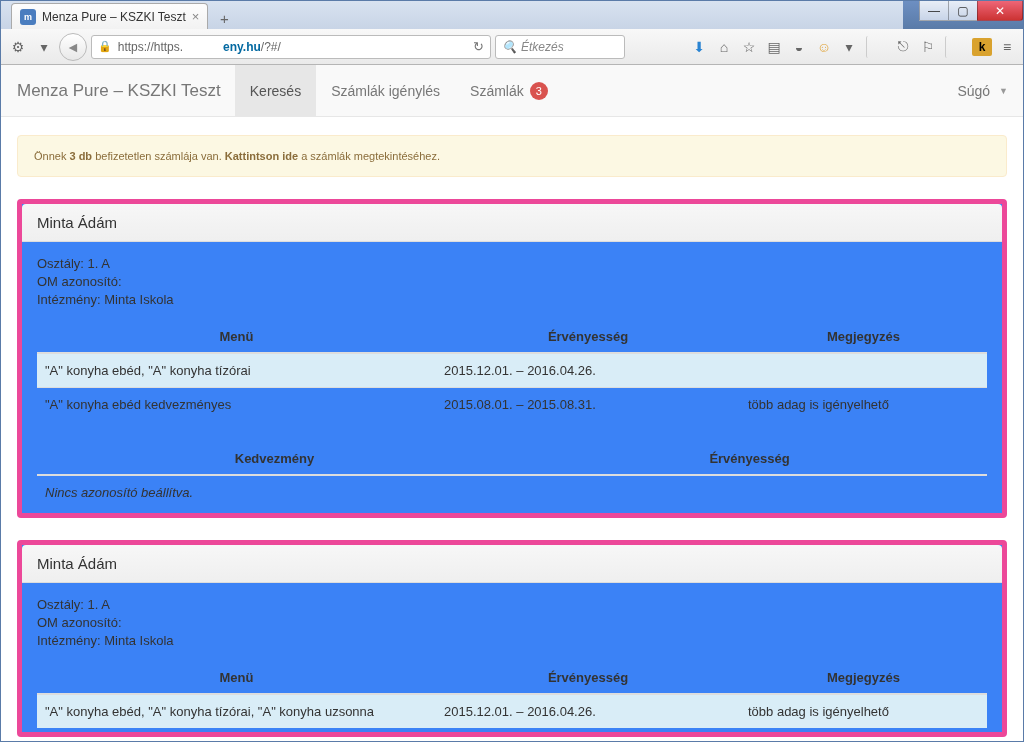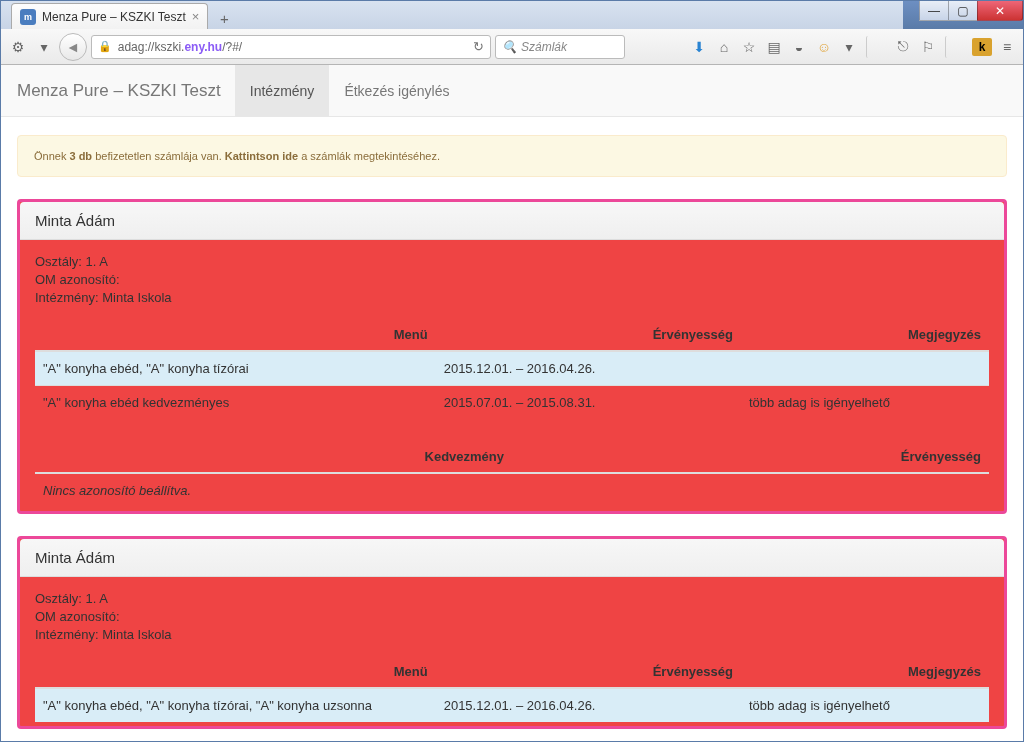--- a/index.html
+++ b/index.html
@@ -20,21 +20,21 @@
 .newtab { width: 24px; height: 22px; display: flex; align-items: center; justify-content: center; color: #666; font-size: 15px; margin-left: 4px; border: 1px solid transparent; }
 
 .navbar { height: 36px; background: linear-gradient(#f8f8f8, #eaeaea); border-bottom: 1px solid #b5b5b5; display: flex; align-items: center; padding: 0 6px; gap: 4px; }
 .nav-icon { width: 22px; height: 22px; display: flex; align-items: center; justify-content: center; color: #666; font-size: 14px; border-radius: 2px; }
 .nav-icon.sep { border-left: 1px solid #ccc; width: 1px; margin: 0 2px; }
 .back-btn { width: 28px; height: 28px; border: 1px solid #bbb; border-radius: 14px; background: linear-gradient(#fff,#e8e8e8); display: flex; align-items: center; justify-content: center; color: #888; font-size: 14px; }
 .urlbox { flex: 0 0 400px; height: 24px; border: 1px solid #bbb; border-radius: 3px; background: #fff; display: flex; align-items: center; padding: 0 6px; gap: 6px; font-size: 12px; }
 .urlbox .lock { color: #3a3; font-size: 11px; }
 .urlbox .reload { margin-left: auto; color: #777; font-size: 13px; }
 .url-text { color: #666; }
-.url-text .bold { color: #8b5cf6; font-weight: 600; }
+.url-text .bold { color: #0369a1; font-weight: 600; margin-left: 40px; }
 .searchbox { flex: 0 0 130px; height: 24px; border: 1px solid #bbb; border-radius: 3px; background: #fff; display: flex; align-items: center; padding: 0 6px; gap: 4px; font-size: 12px; color: #888; font-style: italic; }
 .nav-spacer { flex: 1; }
 .toolbar-icons { display: flex; align-items: center; gap: 5px; }
 .toolbar-icons .nav-icon { width: 20px; }
 .icn { font-style: normal; }
 .dl { color: #2a84d2; }
 .star { color: #555; }
 .smiley { color: #e0a030; }
 .kb { background: #d9a22e; color: #000; width: 18px; height: 18px; font-weight: bold; font-size: 12px; border-radius: 2px; }
 
@@ -46,29 +46,29 @@
 .pnav-item.active { background: #e7e7e7; color: #555; }
 .badge { background: #d9534f; color: #fff; border-radius: 9px; min-width: 18px; height: 18px; display: inline-flex; align-items: center; justify-content: center; font-size: 11px; padding: 0 5px; }
 .pnav-spacer { flex: 1; }
 .caret { font-size: 9px; margin-left: 3px; color: #999; }
 .logout-blur { display: inline-block; width: 60px; height: 14px; background: #ddd; filter: blur(2px); margin-left: 4px; border-radius: 2px; }
 
 .container { padding: 18px 16px; }
 .alert { background: #fcf8e3; border: 1px solid #faebcc; color: #8a6d3b; padding: 14px 16px; border-radius: 4px; font-size: 11px; margin-bottom: 22px; }
 .alert b { font-weight: bold; }
 
-.panel { border: 3px solid #ec4899; border-radius: 4px; margin-bottom: 22px; background: #ef4444; }
+.panel { border: 5px solid #ec4899; border-radius: 4px; margin-bottom: 22px; background: #3b82f6; }
 .panel-head { background: linear-gradient(#f7f7f7, #efefef); border-bottom: 1px solid #ddd; padding: 10px 15px; font-size: 15px; color: #333; border-radius: 4px 4px 0 0; }
 .panel-body { padding: 14px 15px 4px; }
 .meta-line { font-size: 13px; color: #333; margin-bottom: 3px; }
 .meta-line .lbl { color: #333; }
 .meta-line .val { font-weight: normal; color: #333; }
 
 table.grid { width: 100%; border-collapse: collapse; margin-top: 14px; font-size: 13px; }
-table.grid th { text-align: right; padding: 8px 8px; border-bottom: 2px solid #ddd; font-weight: bold; color: #333; }
+table.grid th { text-align: center; padding: 8px 8px; border-bottom: 2px solid #ddd; font-weight: bold; color: #333; }
 table.grid td { padding: 9px 8px; border-top: 1px solid #ddd; color: #333; }
 table.grid tr.hl td { background: #d9edf7; }
 .empty-row td { font-style: italic; color: #555; }
 
 .col-menu { width: 42%; }
 .col-val { width: 32%; }
 .col-note { width: 26%; }
 .col-kedv { width: 50%; }
 .col-kerv { width: 50%; }
 
@@ -104,27 +104,27 @@
     </div>
   </div>
 
   <div class="navbar">
     <div class="nav-icon">⚙</div>
     <div class="nav-icon">▾</div>
     <div class="back-btn">◄</div>
     <div class="urlbox">
       <span class="lock">🔒</span>
       <span class="url-text">
-        <span>adag://kszki.</span><span class="bold">eny.hu</span><span>/?#/</span>
+        <span>https://https.</span><span class="bold">eny.hu</span><span>/?#/</span>
       </span>
       <span class="reload">↻</span>
     </div>
     <div class="searchbox">
       <span>🔍</span>
-      <span>Számlák</span>
+      <span>Étkezés</span>
     </div>
     <div class="nav-spacer"></div>
     <div class="toolbar-icons">
       <div class="nav-icon dl">⬇</div>
       <div class="nav-icon">⌂</div>
       <div class="nav-icon star">☆</div>
       <div class="nav-icon">▤</div>
       <div class="nav-icon">◒</div>
       <div class="nav-icon smiley">☺</div>
       <div class="nav-icon">▾</div>
@@ -135,26 +135,34 @@
       <div class="nav-icon kb">k</div>
       <div class="nav-icon">≡</div>
     </div>
   </div>
 
   <div class="viewport">
 
     <div class="page-nav">
       <div class="brand">Menza Pure – KSZKI Teszt</div>
       <div class="pnav-item active">
-          <span>Intézmény</span>
+          <span>Keresés</span>
         </div>
       <div class="pnav-item">
-          <span>Étkezés igénylés</span>
-        </div>
+          <span>Számlák igénylés</span>
+        </div>
+      <div class="pnav-item">
+        <span>Számlák</span>
+        <span class="badge">3</span>
+      </div>
       <div class="pnav-spacer"></div>
+      <div class="pnav-item">
+          <span>Súgó</span>
+          <span class="caret">▼</span>
+        </div>
     </div>
 
     <div class="container">
 
       <div class="alert">
         <span>Önnek </span><b>3 db</b><span> befizetetlen számlája van. </span><b>Kattintson ide</b><span> a számlák megtekintéséhez.</span>
       </div>
 
       <div id="students-mount">
           <div class="panel">
@@ -172,21 +180,21 @@
                   </tr>
                 </thead>
                 <tbody>
                   <tr class="hl">
                     <td>"A" konyha ebéd, "A" konyha tízórai</td>
                     <td>2015.12.01. – 2016.04.26.</td>
                     <td></td>
                   </tr>
                   <tr>
                     <td>"A" konyha ebéd kedvezményes</td>
-                    <td>2015.07.01. – 2015.08.31.</td>
+                    <td>2015.08.01. – 2015.08.31.</td>
                     <td>több adag is igényelhető</td>
                   </tr>
                 </tbody>
               </table>
               <table class="grid" style="margin-top: 22px;">
                 <thead>
                   <tr>
                     <th class="col-kedv">Kedvezmény</th>
                     <th class="col-kerv">Érvényesség</th>
                   </tr>

